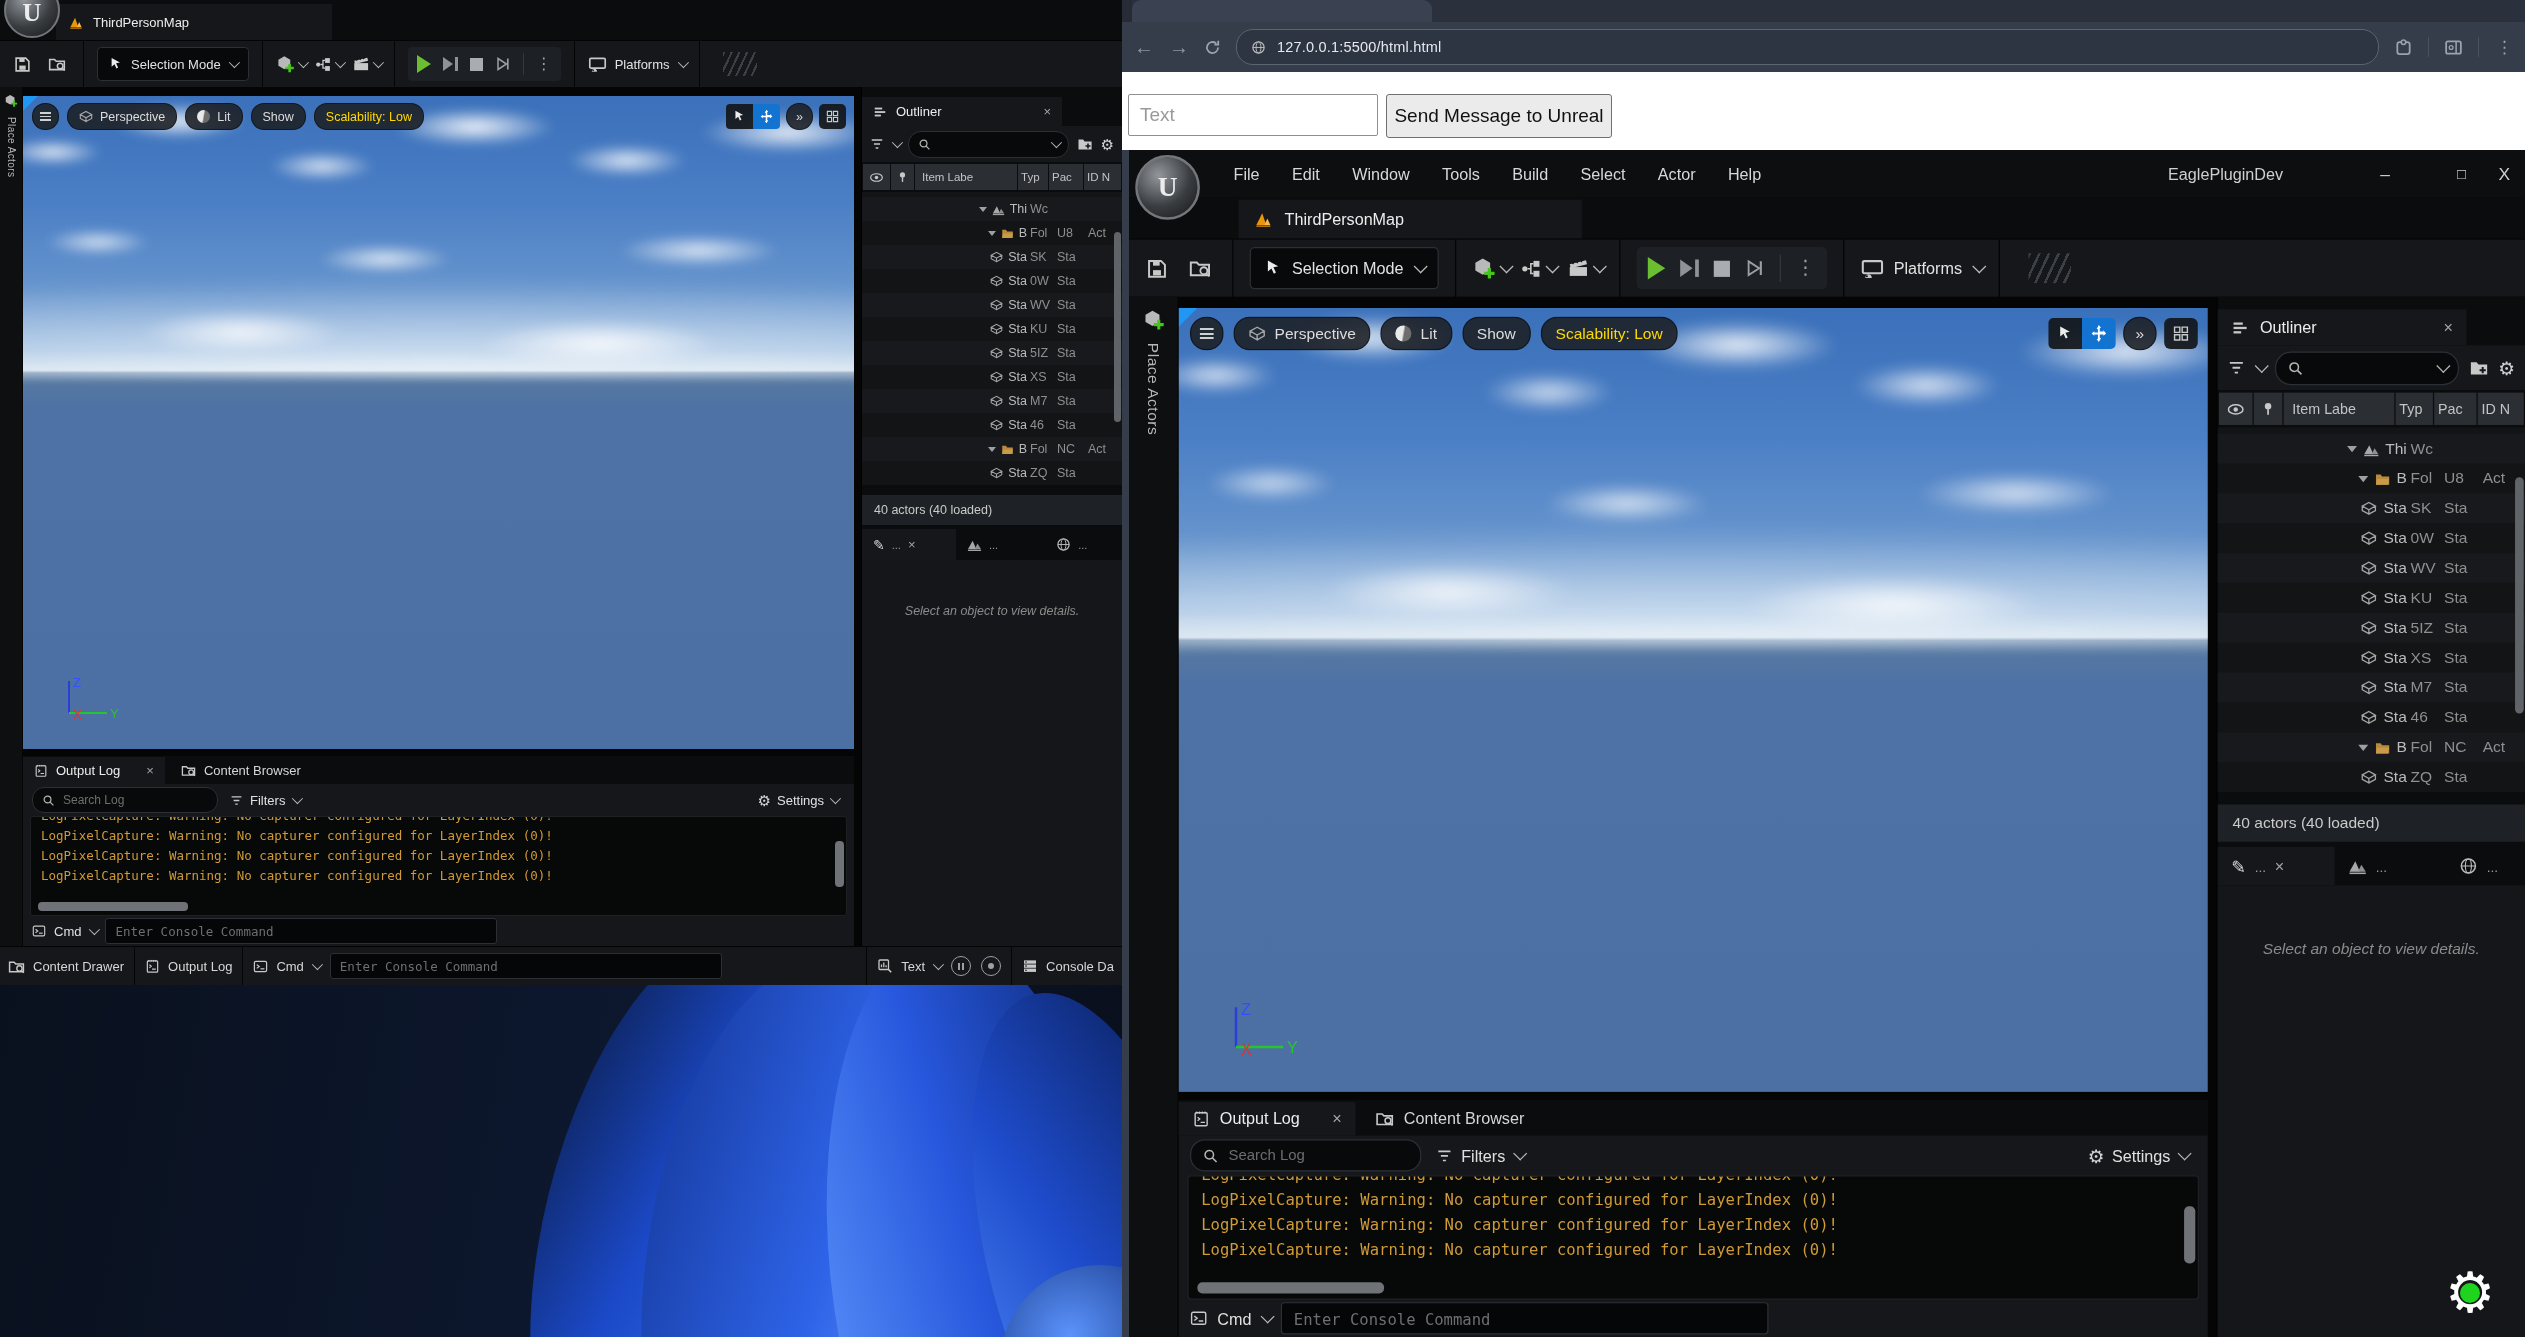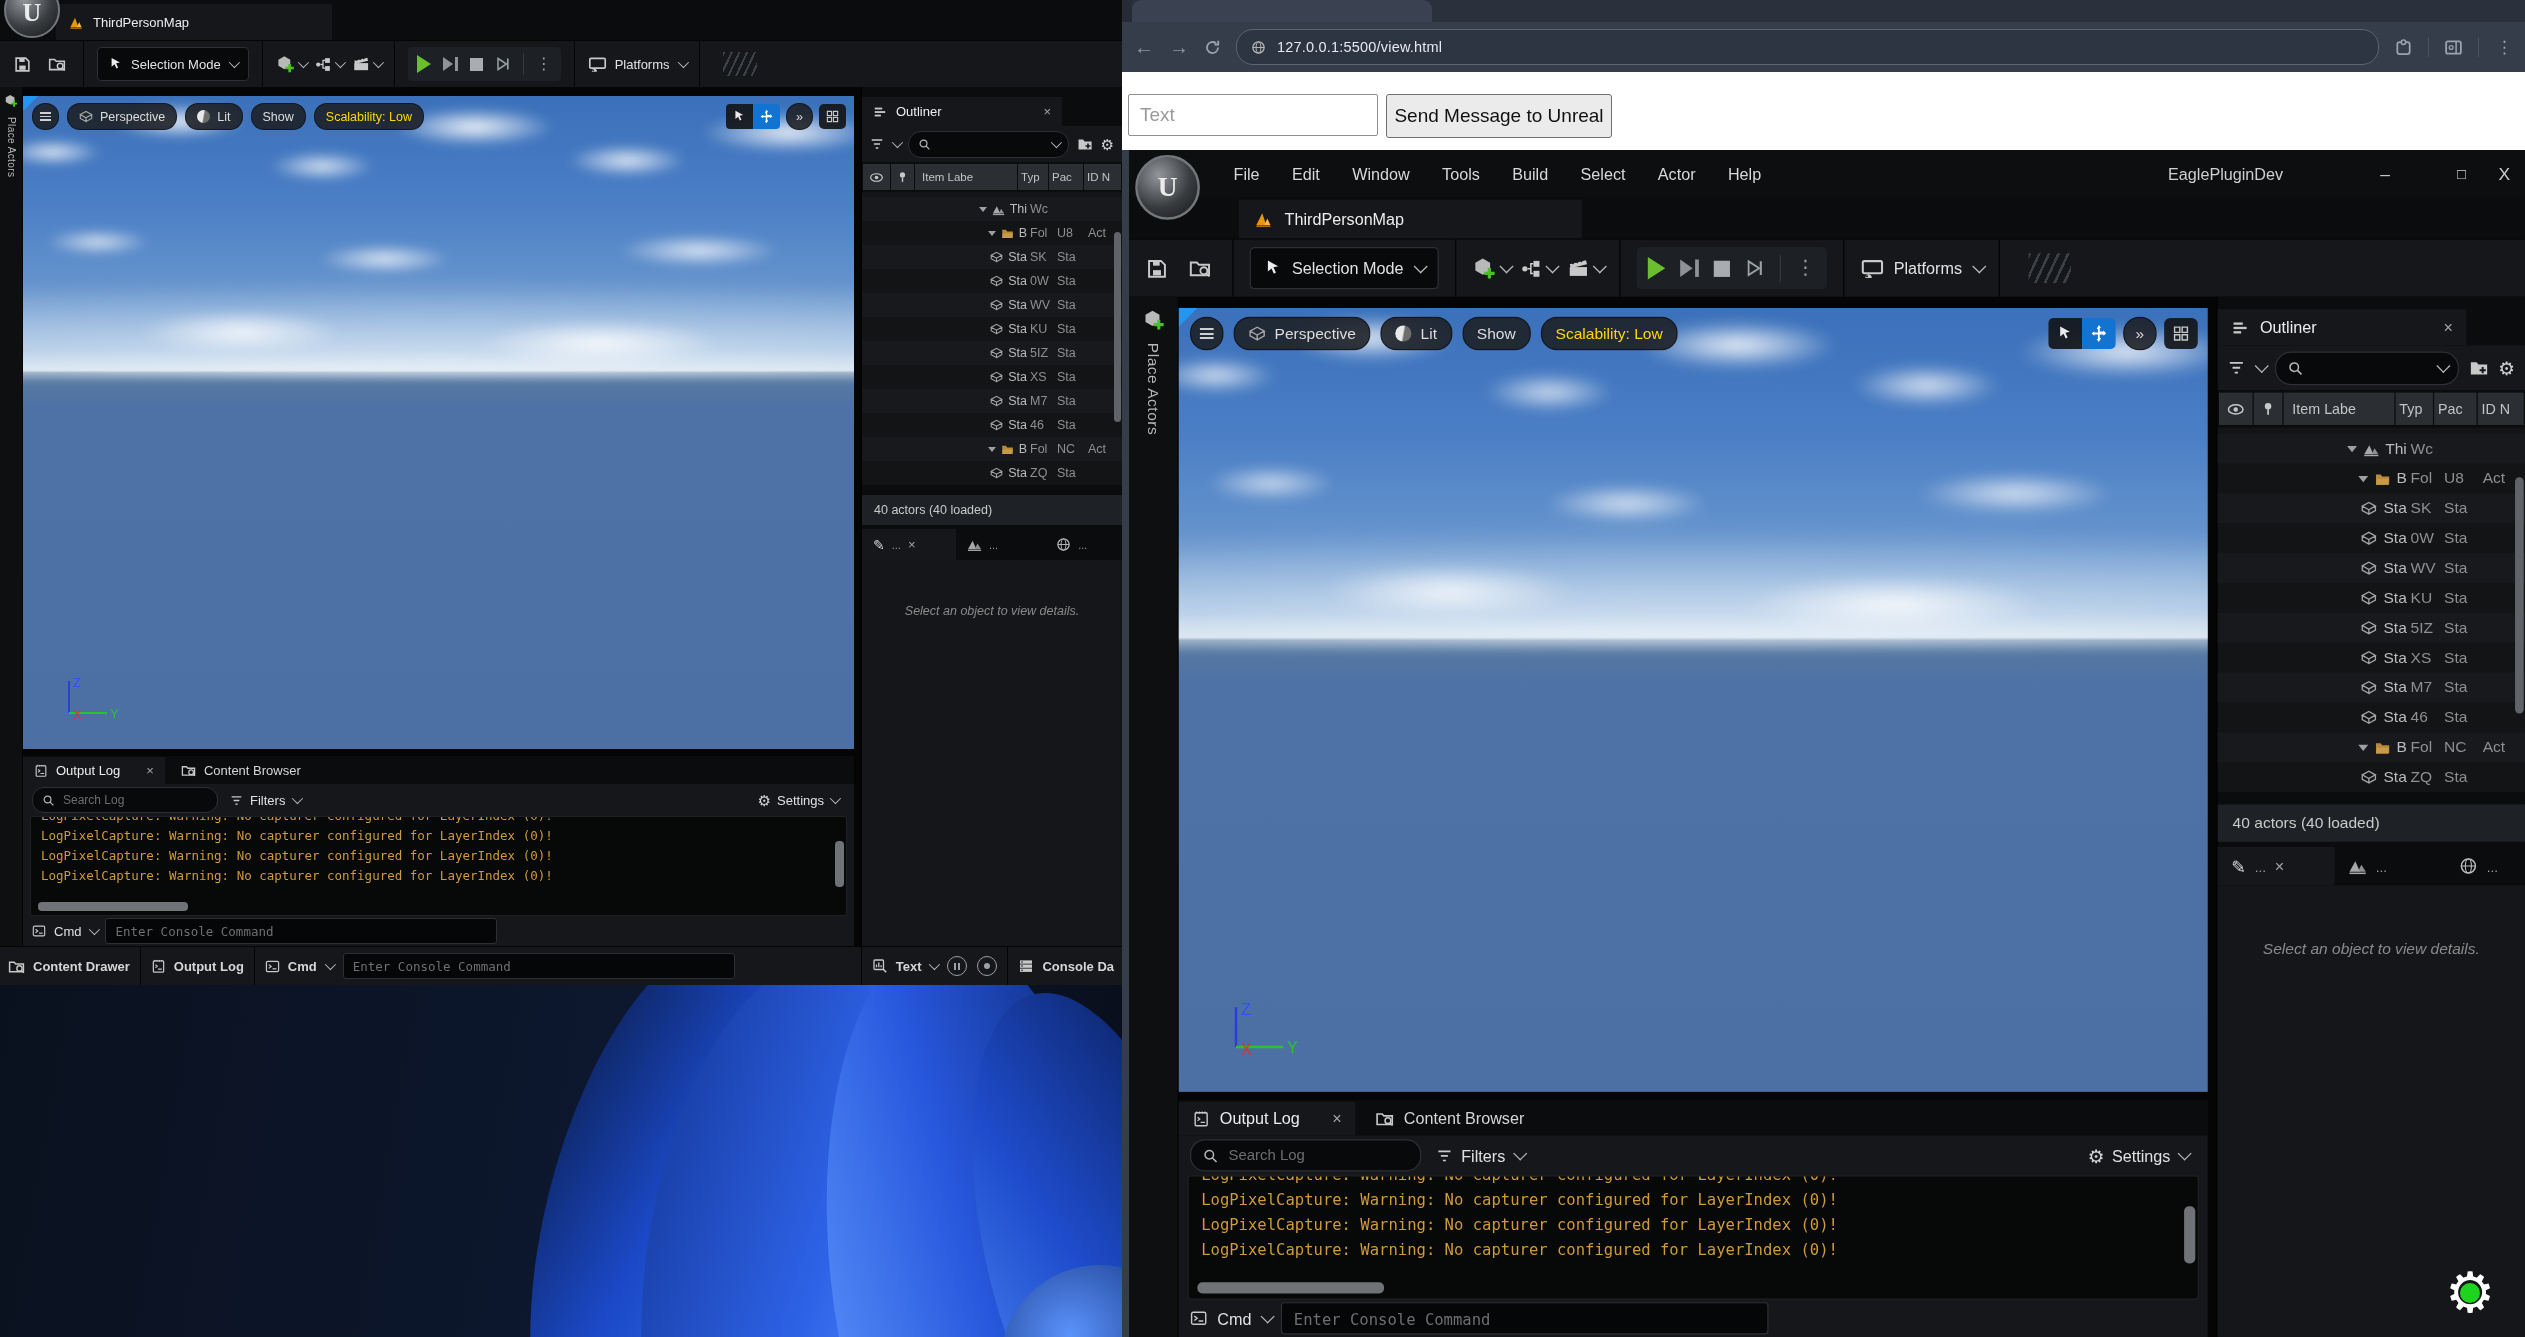--- a/index.html
+++ b/index.html
@@ -136,21 +136,21 @@
   .o-scroll{position:absolute;right:1px;top:40px;width:7px;height:190px;border-radius:4px;background:#606468;}
   .o-footer{flex:none;height:30px;background:#1e2125;display:flex;align-items:center;padding-left:12px;color:#cacaca;font-size:12.5px;margin-top:10px;}
   .d-tabs{flex:none;height:32px;background:#0b0c0d;display:flex;align-items:flex-end;margin-top:3px;}
   .d-tab{height:31px;display:flex;align-items:center;gap:7px;padding:0 11px;color:#b9b9b9;}
   .d-tab.active{background:#15171a;width:72px;}
   .pen{color:#dadada;font-size:14px;line-height:1;}
   .dots{color:#9a9a9a;font-size:11px;}
   .d-body{flex:1;background:#141619;display:flex;justify-content:center;padding-top:44px;color:#8b8b8b;font-size:12.5px;font-style:italic;}
   
   .ue-status{flex:none;height:38px;background:#15171a;border-top:1px solid #040404;display:flex;align-items:center;gap:10px;padding:0 8px;overflow:hidden;}
-  .st-item{display:flex;align-items:center;gap:8px;color:#d6d6d6;font-size:13px;flex:none;font-weight:bold;}
+  .st-item{display:flex;align-items:center;gap:8px;color:#d6d6d6;font-size:13px;flex:none;}
   .st-sep{width:1px;height:38px;background:#040404;flex:none;}
   .st-circ{width:18px;height:18px;border-radius:50%;border:1.6px solid #9aa0a4;display:flex;align-items:center;justify-content:center;flex:none;}
   .st-circ i{width:2px;height:7px;background:#9aa0a4;box-shadow:4px 0 0 #9aa0a4;margin-left:-4px;}
   .st-circ.cam i{width:6px;height:6px;border-radius:50%;box-shadow:none;margin:0;}
   
   .wallpaper{position:absolute;left:0;top:985px;width:1122px;height:352px;overflow:hidden;
     background:linear-gradient(100deg,#0a111e 0%,#0d1830 58%,#090e1a 100%);}
   .petal{position:absolute;}
   .p1{left:545px;top:-60px;width:270px;height:600px;transform:rotate(14deg);border-radius:135px/300px;
     background:linear-gradient(105deg,#0b1d4a,#1b49c8 45%,#3f7bf0);}
@@ -777,21 +777,21 @@
     <div class="btoolbar">
       <span class="nav">←</span>
       <span class="nav">→</span>
       <svg class="ic" width="17" height="17">
           <use href="#ic-reload"></use>
         </svg>
       <div class="urlpill">
         <svg class="ic" width="15" height="15">
             <use href="#ic-globe"></use>
           </svg>
-        <span class="url">127.0.0.1:5500/view.html</span>
+        <span class="url">127.0.0.1:5500/html.html</span>
       </div>
       <svg class="ic" width="19" height="19">
           <use href="#ic-puzzle"></use>
         </svg>
       <div class="bsep"></div>
       <svg class="ic" width="19" height="19">
           <use href="#ic-sidepanel"></use>
         </svg>
       <div class="bsep"></div>
       <span class="bkebab">⋮</span>

